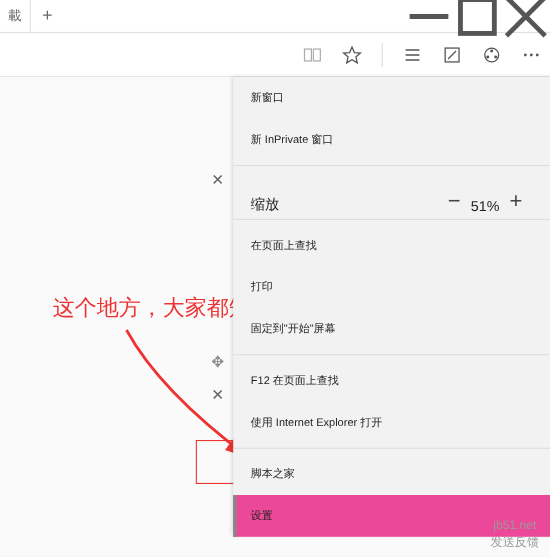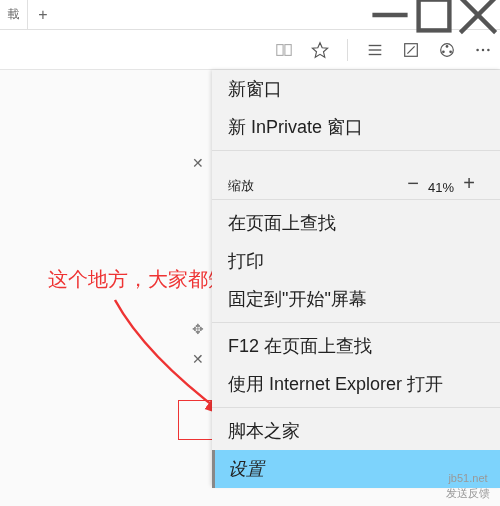--- a/index.html
+++ b/index.html
@@ -15,22 +15,22 @@
 .sep { width: 1px; height: 22px; background: #ddd; }
 .content { position: absolute; top: 70px; left: 0; right: 0; bottom: 0; background: #fafafa; }
 .leftarea { height: 100%; }
 .closex { position: absolute; left: 192px; top: 155px; color: #666; font-size: 14px; }
 .closex2 { position: absolute; left: 192px; top: 351px; color: #666; font-size: 14px; }
 .movehandle { position: absolute; left: 192px; top: 321px; color: #888; font-size: 14px; }
 .redtext { position: absolute; left: 48px; top: 266px; color: #e33; font-size: 20px; white-space: nowrap; }
 .redbox { position: absolute; left: 178px; top: 400px; width: 146px; height: 40px; border: 1px solid #e33; pointer-events: none; }
 .arrow { position: absolute; left: 95px; top: 295px; pointer-events: none; }
 .menu { position: absolute; right: 0; top: 70px; width: 288px; bottom: 20px; background: #f2f2f2; box-shadow: -1px 0 4px rgba(0,0,0,0.15); }
-.menuitem { height: 38px; display: flex; align-items: center; padding: 0 16px; font-size: 18px; color: #222; cursor: pointer; }
-.menuitem.sel { background: #7dd3fc; position: relative; font-style: italic; }
+.menuitem { height: 38px; display: flex; align-items: center; padding: 0 16px; font-size: 10px; color: #222; cursor: pointer; }
+.menuitem.sel { background: #ec4899; position: relative; }
 .menuitem.sel::before { content:""; position:absolute; left:0; top:0; bottom:0; width:3px; background:#888; }
 .zoomrow { height: 40px; display: flex; align-items: flex-end; padding: 0 16px; font-size: 13px; color: #222; }
 .zoomrow .spacer { flex: 1; }
 .zoomrow .zc { width: 30px; text-align: center; font-size: 20px; color: #444; cursor: pointer; }
 .divider { height: 1px; background: #ddd; margin: 4px 0; }
 .watermark { position: absolute; right: 10px; bottom: 6px; font-size: 11px; color: #999; text-align: center; line-height: 1.3; }
 </style>
 </head>
 <body>
 
@@ -120,21 +120,21 @@
 <div class="redbox"></div>
 
 <div class="menu">
   <div class="menuitem">新窗口</div>
   <div class="menuitem">新 InPrivate 窗口</div>
   <div class="divider"></div>
   <div class="zoomrow">
     <span>缩放</span>
     <span class="spacer"></span>
     <span class="zc">−</span>
-    <span>41%</span>
+    <span>51%</span>
     <span class="zc">+</span>
   </div>
   <div class="divider"></div>
   <div class="menuitem">在页面上查找</div>
   <div class="menuitem">打印</div>
   <div class="menuitem">固定到"开始"屏幕</div>
   <div class="divider"></div>
   <div class="menuitem">F12 在页面上查找</div>
   <div class="menuitem">使用 Internet Explorer 打开</div>
   <div class="divider"></div>

